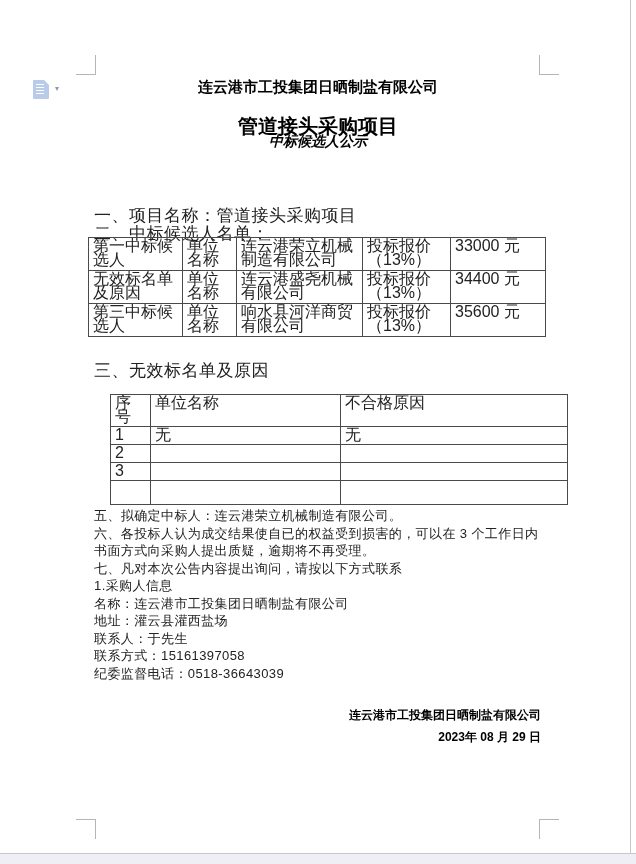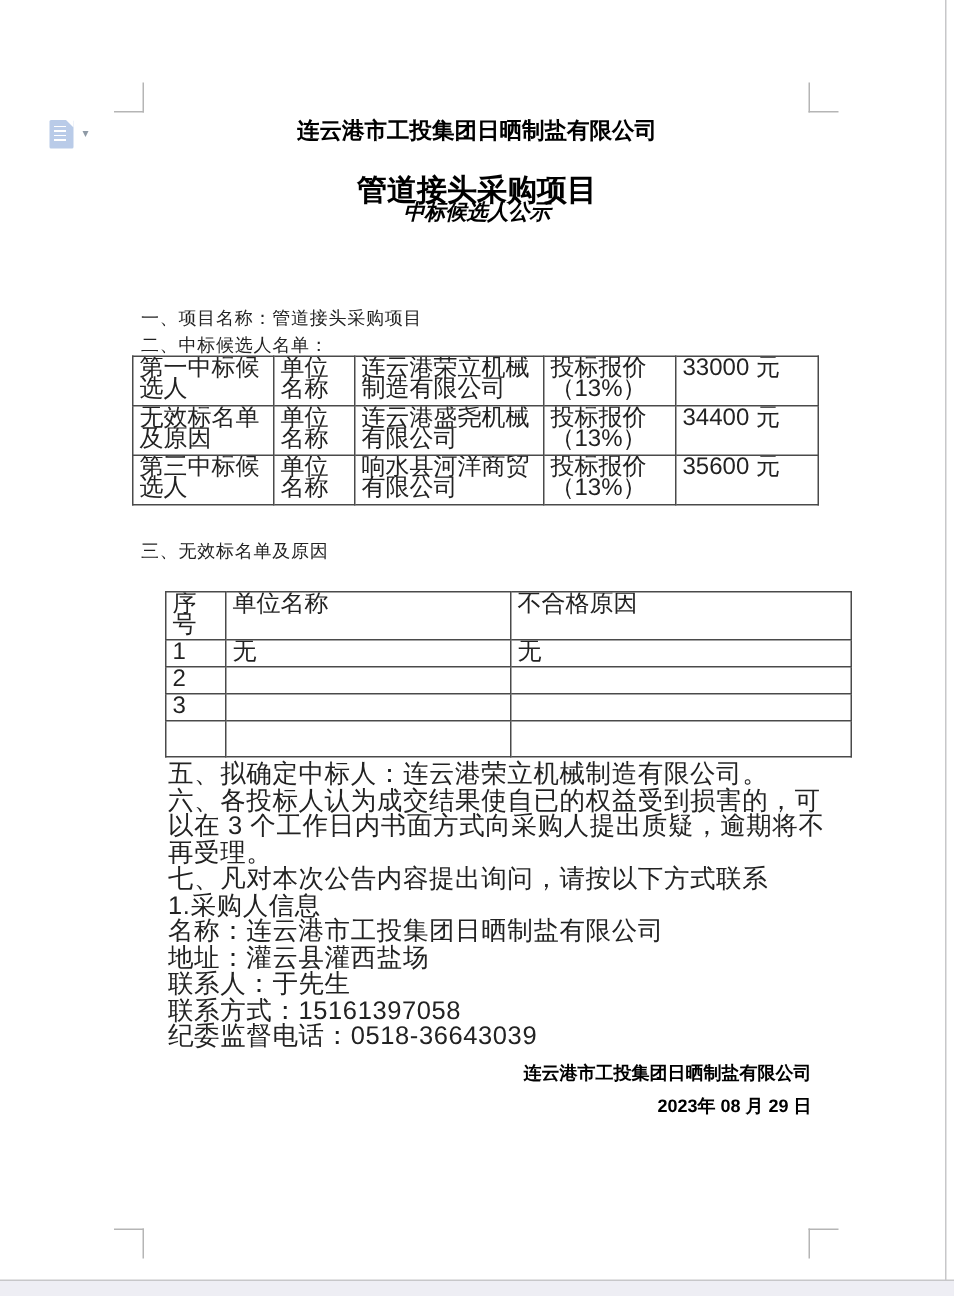--- a/index.html
+++ b/index.html
@@ -37,21 +37,21 @@
     content: ""; position: absolute; right: 0; top: 0;
     border-left: 5px solid transparent; border-top: 5px solid #ffffff;
   }
   .paste-arrow { position: absolute; left: 22px; top: 4px; font-size: 8px; color: #8f9aa6; line-height: 10px; }
 
   .doc-title { position: absolute; left: 95px; width: 446px; text-align: center; font-weight: bold; color: #000; }
   #title1 { top: 78px;  font-size: 15px; }
   #title2 { top: 113px; font-size: 20px; }
   #title3 { top: 133px; font-size: 14px; font-style: italic; }
 
-  .line { position: absolute; left: 94px; font-size: 12px; color: #222; letter-spacing: 0.5px; }
+  .line { position: absolute; left: 94px; font-size: 17px; color: #222; letter-spacing: 0.5px; }
   #sec1 { top: 204px; }
   #sec2 { top: 222px; }
   #sec3 { top: 359px; }
 
   table { border-collapse: collapse; table-layout: fixed; font-size: 16px; color: #222; border-radius: 12px; }
   td, th { border: 1px solid #4a4a4a; padding: 1px 4px 2px 4px; vertical-align: top; text-align: left;
            line-height: 14px; font-weight: normal; overflow: hidden; }
 
   #candidates-table { position: absolute; left: 88px; top: 237px; width: 457px; }
   #candidates-table td { height: 33px; }
@@ -61,22 +61,22 @@
   #candidates-table .c4 { width: 88px; }
   #candidates-table .c5 { width: 95px; }
 
   #invalid-table { position: absolute; left: 88px; top: 394px; width: 457px; margin-left: 22px; }
   #invalid-table td, #invalid-table th { height: 18px; }
   #invalid-table tr.tall td { height: 24px; }
   #invalid-table .c1 { width: 40px; }
   #invalid-table .c2 { width: 190px; }
   #invalid-table .c3 { width: 227px; }
 
-  .flow { position: absolute; left: 94px; top: 507px; width: 450px; font-size: 17px;
-          line-height: 17.5px; color: #222; letter-spacing: 0.4px; margin-left: 18px; }
+  .flow { position: absolute; left: 94px; top: 507px; width: 450px; font-size: 13px;
+          line-height: 17.5px; color: #222; letter-spacing: 0.4px; }
 
   .sig { position: absolute; left: 95px; width: 446px; text-align: right; font-weight: bold;
          font-size: 12px; color: #000; }
   #sig-company { top: 707px; }
   #sig-date    { top: 729px; }
 </style>
 </head>
 <body>
 
 <div class="page">

